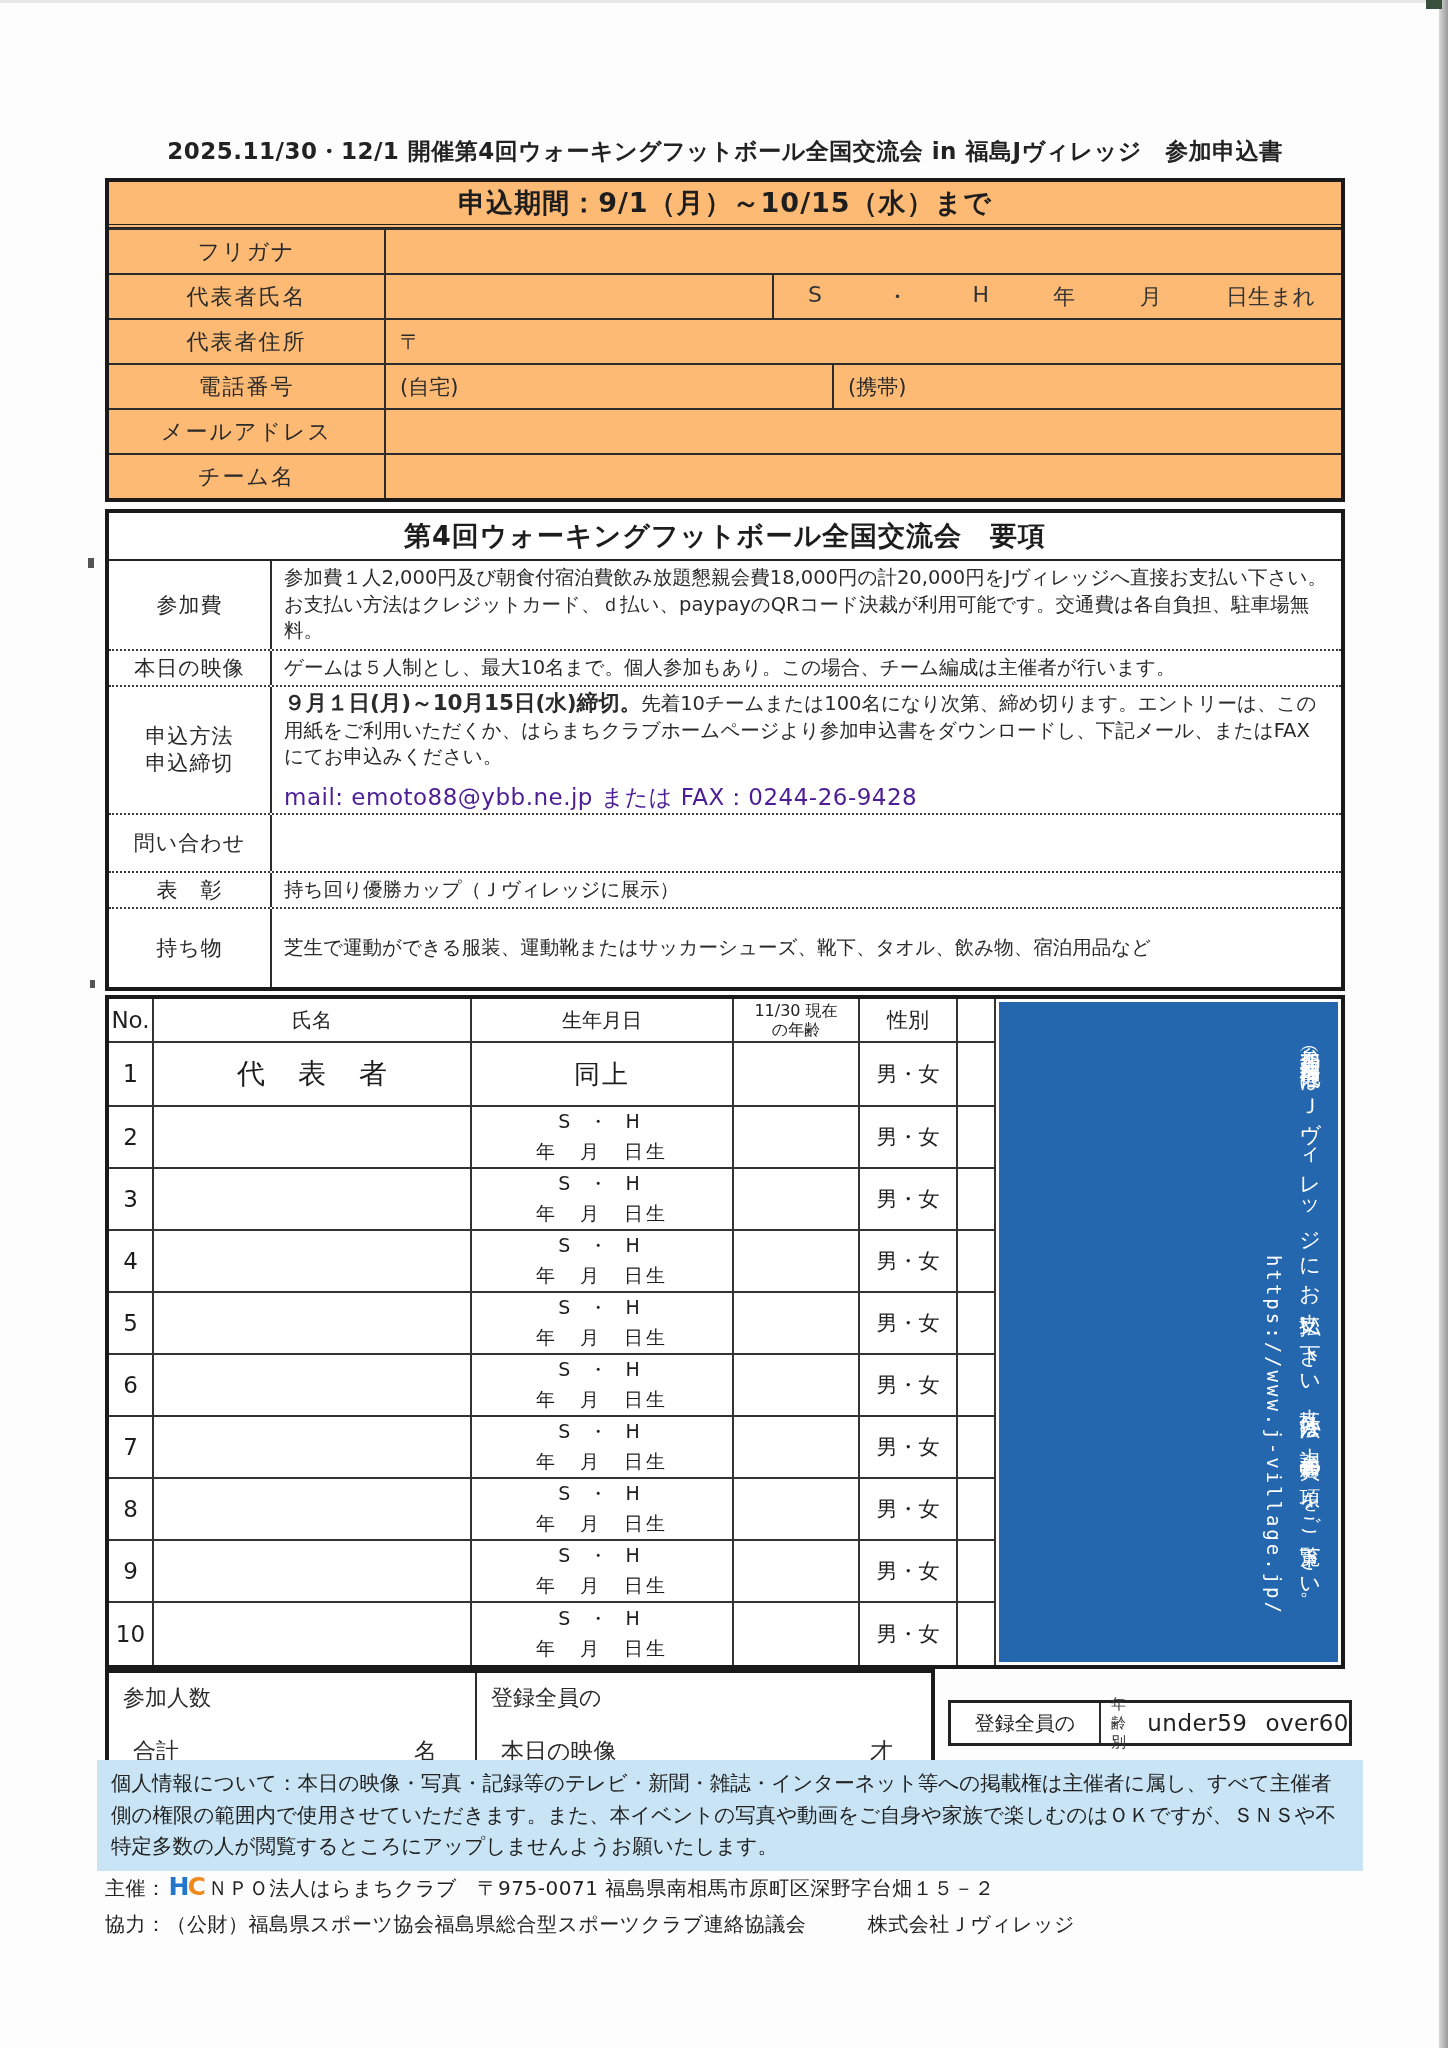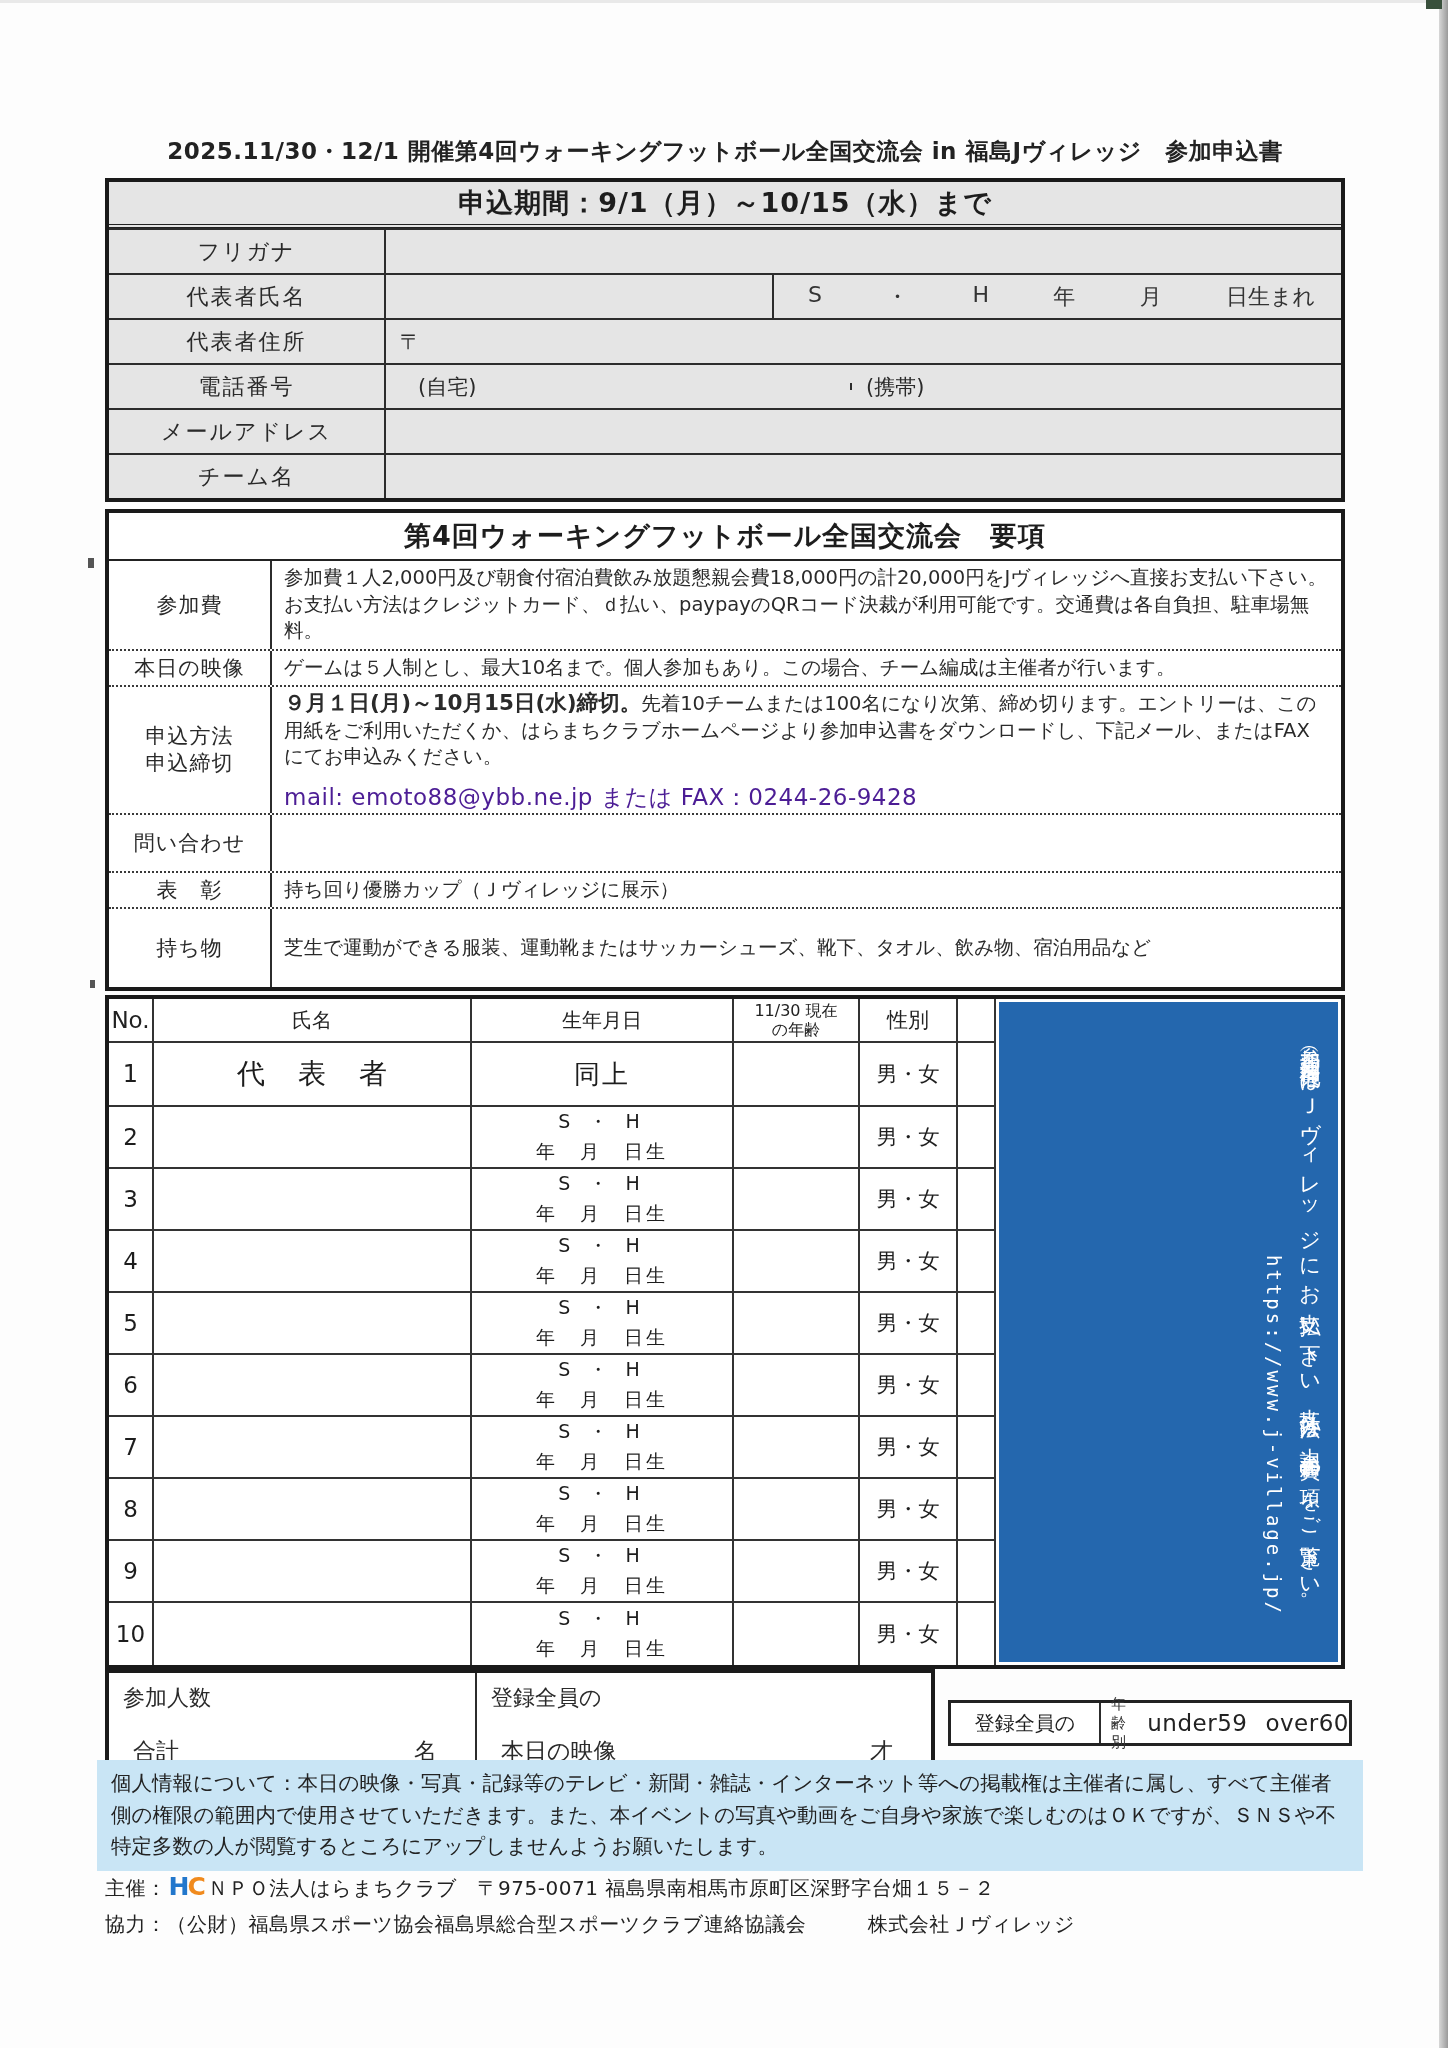--- a/index.html
+++ b/index.html
@@ -11,21 +11,21 @@
   .edge-right { position:absolute; right:0; top:0; width:9px; height:2048px;
     background:linear-gradient(to right,#d8d8d8,#9a9a9a); }
   .corner-speck { position:absolute; right:6px; top:0; width:16px; height:9px; background:#39503c; }
   .top-smudge { position:absolute; left:0; top:0; width:1448px; height:3px; background:#e9e9e9; }
   .speck { position:absolute; background:#555; }
 
   .title { position:absolute; left:105px; top:136px; width:1240px; text-align:center;
     font-size:23px; font-weight:bold; letter-spacing:0.5px; color:#222; }
 
   
-  .t1 { position:absolute; left:105px; top:178px; width:1240px; border:4px solid #1a1a1a; background:#e5e5e5; }
+  .t1 { position:absolute; left:105px; top:178px; width:1240px; border:4px solid #1a1a1a; background:#fdba74; }
   .t1-header { height:46px; display:flex; align-items:center; justify-content:center;
     font-size:27px; font-weight:bold; border-bottom:4px double #222; letter-spacing:1px; }
   .t1-row { display:flex; height:45px; border-top:2px solid #2c2c2c; }
   .t1-row:first-of-type { border-top:none; }
   .t1-label { width:277px; border-right:2px solid #2c2c2c; display:flex; align-items:center;
     justify-content:center; font-size:22px; letter-spacing:2px; color:#2a2a2a; }
   .t1-val { flex:1; display:flex; align-items:center; font-size:21px; color:#2a2a2a; }
   .t1-val .pad { padding-left:14px; }
   .t1-split-l { width:388px; height:100%; border-right:2px solid #2c2c2c; display:flex; align-items:center; }
   .t1-split-l2 { width:448px; height:100%; border-right:2px solid #2c2c2c; display:flex; align-items:center; }
@@ -146,21 +146,21 @@
 
     <div class="t1-row">
       <div class="t1-label">代表者住所</div>
       <div class="t1-val">
         <span class="pad">〒</span>
       </div>
     </div>
 
     <div class="t1-row">
       <div class="t1-label">電話番号</div>
-      <div class="t1-val" style="padding:18px;">
+      <div class="t1-val" style="padding:0;">
         <div class="t1-split-l2">
           <span class="pad">(自宅)</span>
         </div>
         <div class="t1-split-r">
           <span class="pad">(携帯)</span>
         </div>
       </div>
     </div>
 
     <div class="t1-row">

